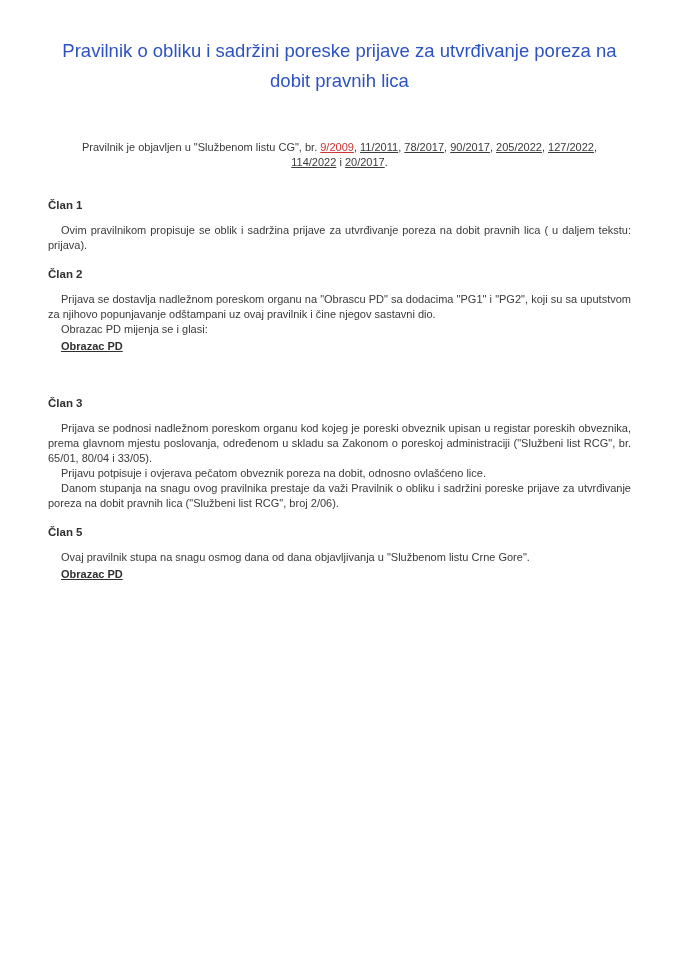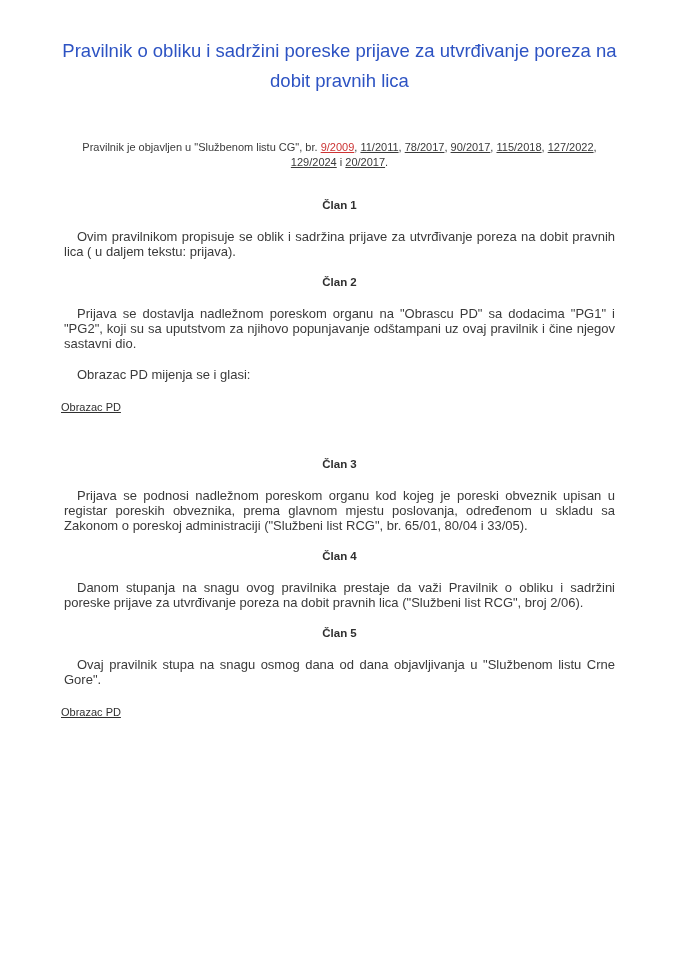--- a/index.html
+++ b/index.html
@@ -40,74 +40,74 @@
     text-decoration: underline;
     cursor: pointer;
   }
   .intro a.red { color: var(--red); }
 
   h2.clan {
     margin: 14px 0 10px 0;
     font-size: 11.5px;
     line-height: 15px;
     font-weight: bold;
-    text-align: center;
+    text-align: left;
     color: #2f2f2f;
   }
 
   p.body {
-    margin: 16px;
-    font-size: 13px;
+    margin: 0;
+    font-size: 11px;
     line-height: 15px;
     text-align: justify;
     text-indent: 13px;
   }
 
   .obrazac-line { margin: 0; line-height: 15px; }
   a.obrazac {
     display: inline-block;
     margin-left: 13px;
     font-size: 11px;
-    font-weight: normal;
+    font-weight: bold;
     color: #2f2f2f;
     text-decoration: underline;
     cursor: pointer;
   }
 
   .section-gap { height: 28px; }
 </style>
 </head>
 <body>
 
 <div class="page">
 
   <h1 class="doc-title">Pravilnik o obliku i sadržini poreske prijave za utvrđivanje poreza na dobit pravnih lica</h1>
 
-  <p class="intro"><span>Pravilnik je objavljen u "Službenom listu CG", br. </span><a class="red">9/2009</a><span>, </span><a>11/2011</a><span>, </span><a>78/2017</a><span>, </span><a>90/2017</a><span>, </span><a>115/2018</a><span>, </span><a>127/2022</a><span>, </span><a>129/2024</a><span> i </span><a>20/2017</a><span>.</span></p>
+  <p class="intro"><span>Pravilnik je objavljen u "Službenom listu CG", br. </span><a class="red">9/2009</a><span>, </span><a>11/2011</a><span>, </span><a>78/2017</a><span>, </span><a>90/2017</a><span>, </span><a>205/2022</a><span>, </span><a>127/2022</a><span>, </span><a>114/2022</a><span> i </span><a>20/2017</a><span>.</span></p>
 
   <section>
     <h2 class="clan">Član 1</h2>
     <p class="body">Ovim pravilnikom propisuje se oblik i sadržina prijave za utvrđivanje poreza na dobit pravnih lica ( u daljem tekstu: prijava).</p>
   </section>
 
   <section>
     <h2 class="clan">Član 2</h2>
     <p class="body">Prijava se dostavlja nadležnom poreskom organu na "Obrascu PD" sa dodacima "PG1" i "PG2", koji su sa uputstvom za njihovo popunjavanje odštampani uz ovaj pravilnik i čine njegov sastavni dio.</p>
     <p class="body">Obrazac PD mijenja se i glasi:</p>
     <p class="obrazac-line"><a class="obrazac">Obrazac PD</a></p>
     <div class="section-gap"></div>
   </section>
 
   <section>
     <h2 class="clan">Član 3</h2>
     <p class="body">Prijava se podnosi nadležnom poreskom organu kod kojeg je poreski obveznik upisan u registar poreskih obveznika, prema glavnom mjestu poslovanja, određenom u skladu sa Zakonom o poreskoj administraciji ("Službeni list RCG", br. 65/01, 80/04 i 33/05).</p>
+    <p class="body">Prijavu potpisuje i ovjerava pečatom obveznik poreza na dobit, odnosno ovlašćeno lice.</p>
   </section>
 
   <section>
-    <h2 class="clan">Član 4</h2>
     <p class="body">Danom stupanja na snagu ovog pravilnika prestaje da važi Pravilnik o obliku i sadržini poreske prijave za utvrđivanje poreza na dobit pravnih lica ("Službeni list RCG", broj 2/06).</p>
   </section>
 
   <section>
     <h2 class="clan">Član 5</h2>
     <p class="body">Ovaj pravilnik stupa na snagu osmog dana od dana objavljivanja u "Službenom listu Crne Gore".</p>
     <p class="obrazac-line"><a class="obrazac">Obrazac PD</a></p>
   </section>
 
 </div>

